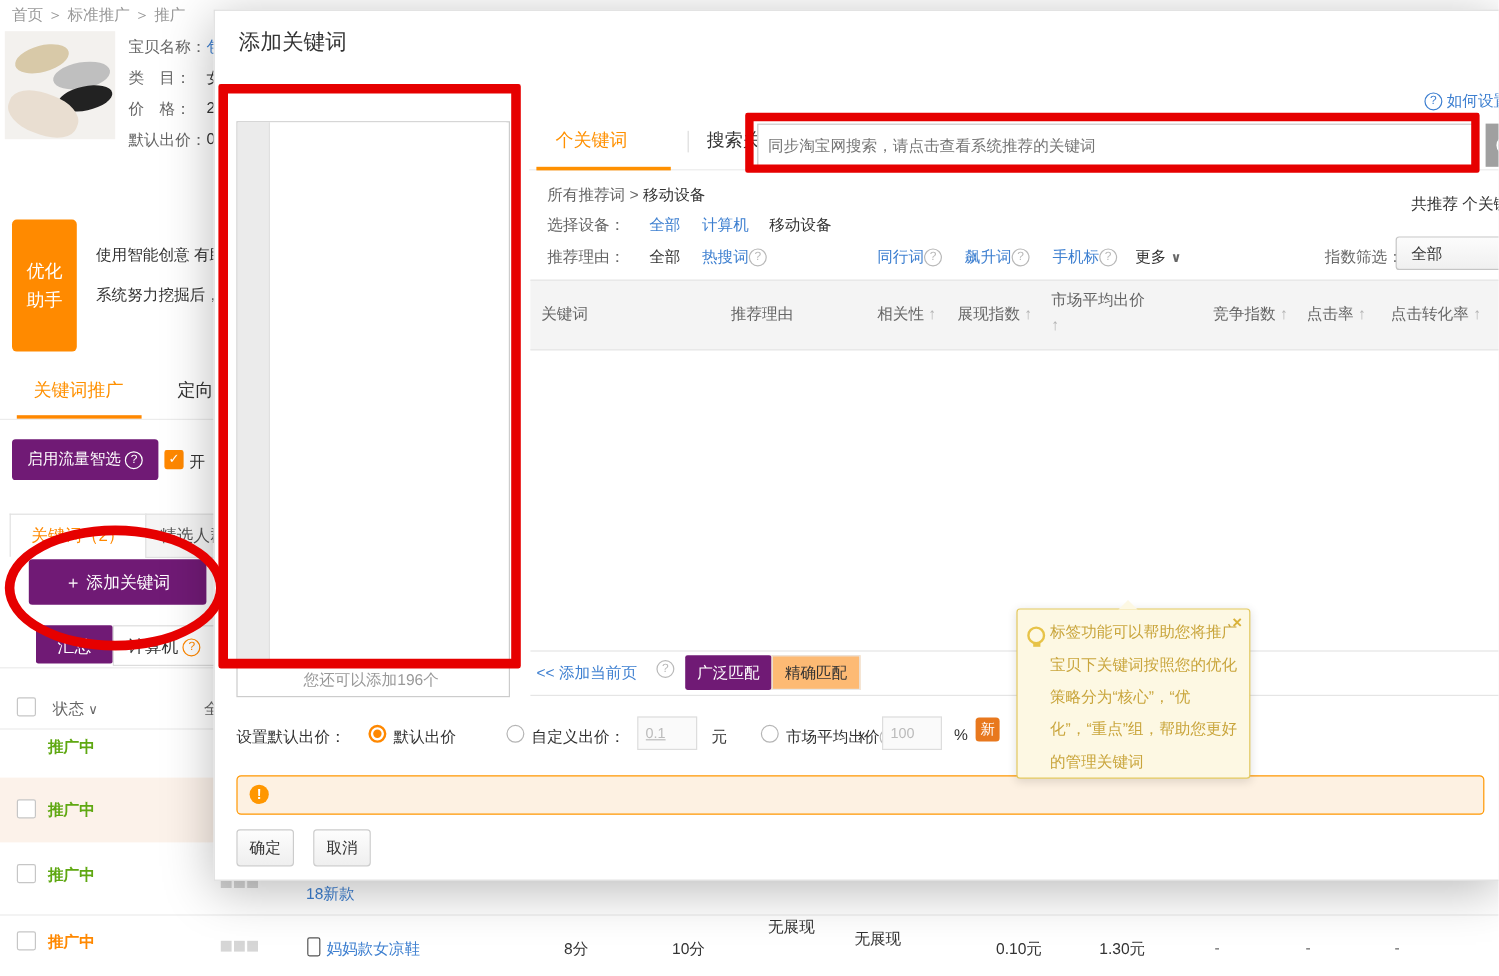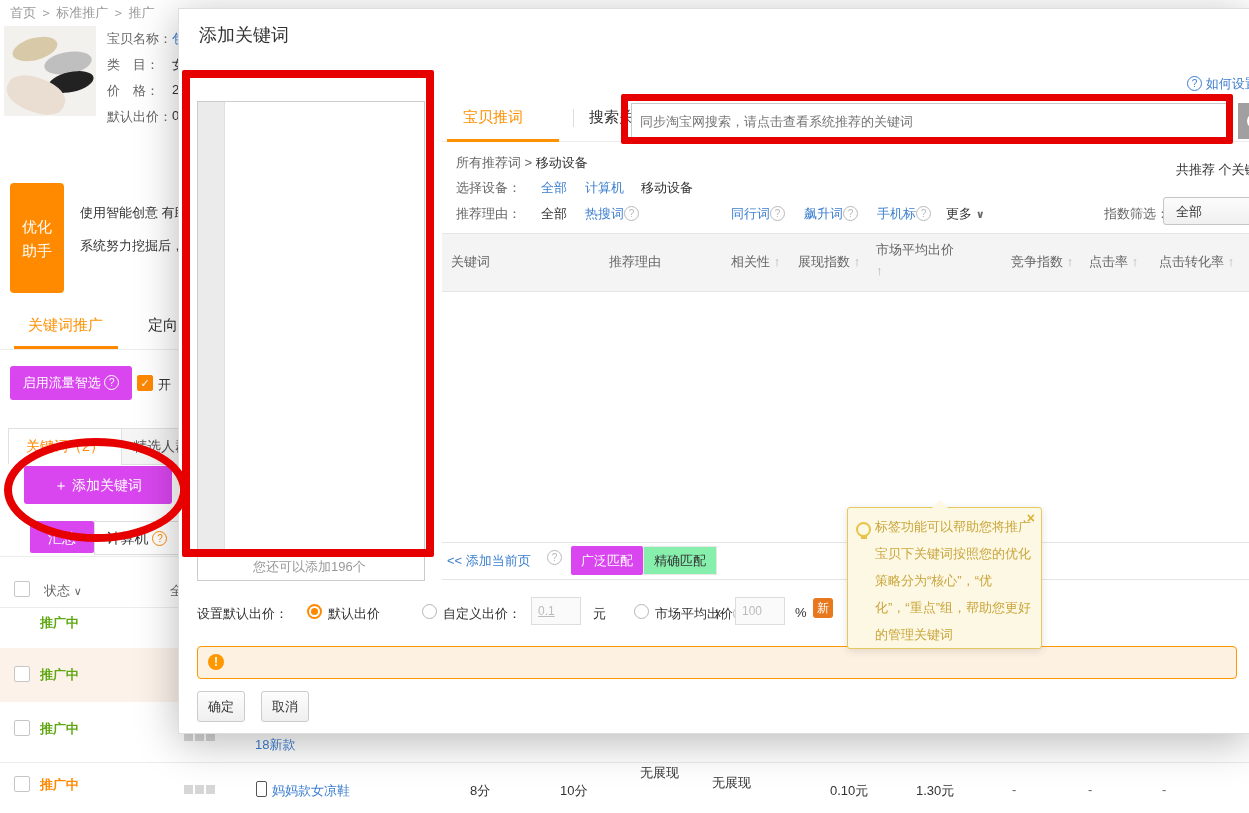--- a/index.html
+++ b/index.html
@@ -8,21 +8,21 @@
   .abs{position:absolute;}
   .t12{font-size:12px;color:#333;}
   .t13{font-size:13px;color:#333;}
   .t14{font-size:14px;color:#333;}
   .t15{font-size:15px;color:#333;}
   .gray{color:#999;}
   .mid{color:#666;}
   .blue{color:#3d7fd0;}
   .green{color:#5fa812;font-weight:bold;}
   .ogreen{color:#ff8800;font-weight:bold;}
-  .btn-orange{background:#d946ef;color:#fff;border:none;border-radius:3px;text-align:center;}
+  .btn-orange{background:#701a75;color:#fff;border:none;border-radius:3px;text-align:center;}
   .btn-gray{background:linear-gradient(#fdfdfd,#efefef);border:1px solid #ccc;border-radius:3px;color:#333;text-align:center;}
   .cb{width:14px;height:14px;border:1px solid #c6c6c6;border-radius:2px;background:#fff;display:inline-block;}
   .cb.on{background:#ff8800;border-color:#ff8800;color:#fff;font-size:11px;line-height:14px;text-align:center;}
   .radio{width:13px;height:13px;border:1px solid #b5b5b5;border-radius:50%;background:#fff;display:inline-block;}
   .radio.sel{border:2px solid #ff8800;width:11px;height:11px;position:relative;}
   .radio.sel::after{content:"";position:absolute;left:2px;top:2px;width:7px;height:7px;border-radius:50%;background:#ff8800;}
   .qc{display:inline-block;width:13px;height:13px;border-radius:50%;border:1px solid #b9b9b9;color:#b9b9b9;font-size:10px;line-height:13px;text-align:center;vertical-align:1px;}
   .qc.b{border-color:#3d7fd0;color:#3d7fd0;}
   .qc.o{border-color:#ff8800;color:#ff8800;}
   .qc.w{border-color:#fff;color:#fff;}
@@ -179,21 +179,21 @@
 
     
     <div class="abs" style="left:18px;top:92px;width:226px;height:478px;border:1px solid #ccc;">
       <div class="abs" style="left:0;top:0;width:26px;height:450px;background:#ebebeb;border-right:1px solid #e0e0e0;"></div>
       <textarea class="abs" style="left: 27px; top: 0px; width: 197px; height: 450px; border: none; outline: none; resize: none;"></textarea>
       <div class="abs t13 gray" style="left:0;top:450px;width:226px;height:27px;line-height:27px;border-top:1px solid #ccc;padding-left:55px;box-sizing:border-box;">您还可以添加196个</div>
     </div>
 
     
     <div class="abs sep" style="left:262px;top:132px;width:808px;"></div>
-    <div class="abs t15 tabact" style="left:284px;top:99px;">宝贝推词</div>
+    <div class="abs t15 tabact" style="left:284px;top:99px;">个关键词</div>
     <div class="abs" style="left:268px;top:130px;width:112px;height:3px;background:#ff9000;"></div>
     <div class="abs" style="left:394px;top:100px;width:1px;height:18px;background:#ddd;"></div>
     <div class="abs t15" style="left:410px;top:99px;">搜索关键词</div>
 
     
     <input class="abs t13" style="left: 452px; top: 94px; width: 600px; height: 36px; border: 1px solid rgb(200, 200, 200); padding-left: 8px; color: rgb(136, 136, 136);" placeholder="同步淘宝网搜索，请点击查看系统推荐的关键词">
     <div class="abs" style="left:1059px;top:94px;width:34px;height:36px;background:#a0a0a0;text-align:center;line-height:36px;">
       <span class="mag" style="margin-top:10px;"></span>
     </div>
 
@@ -269,21 +269,21 @@
     
     <div class="abs" style="left:263px;top:533px;width:808px;height:36px;border-top:1px solid #e5e5e5;border-bottom:1px solid #e5e5e5;"></div>
     <div class="abs t13 blue" style="left:268px;top:543px;white-space:nowrap;">
       <span>&lt;&lt;</span>
       <span>添加当前页</span>
     </div>
     <span class="qc abs" style="left:368px;top:541px;">?</span>
     <div class="abs btn-orange t13" style="left:392px;top:537px;width:72px;height:29px;line-height:29px;border-radius:2px;">
       <span>广泛匹配</span>
     </div>
-    <div class="abs t13" style="left:464px;top:537px;width:72px;height:27px;line-height:27px;background:#86efac;border:1px solid #e8e8e8;text-align:center;">
+    <div class="abs t13" style="left:464px;top:537px;width:72px;height:27px;line-height:27px;background:#fdba74;border:1px solid #e8e8e8;text-align:center;">
       <span>精确匹配</span>
     </div>
 
     
     <div class="abs t13" style="left:18px;top:596px;">设置默认出价：</div>
     <span class="abs radio sel" style="left:128px;top:595px;"></span>
     <div class="abs t13" style="left:149px;top:596px;">默认出价</div>
     <span class="abs radio" style="left:243px;top:595px;"></span>
     <div class="abs t13" style="left:264px;top:596px;">自定义出价：</div>
     <input class="abs dis-input" style="left: 352px; top: 588px; width: 50px; height: 28px; text-decoration: underline;" disabled="" value="0.1">

